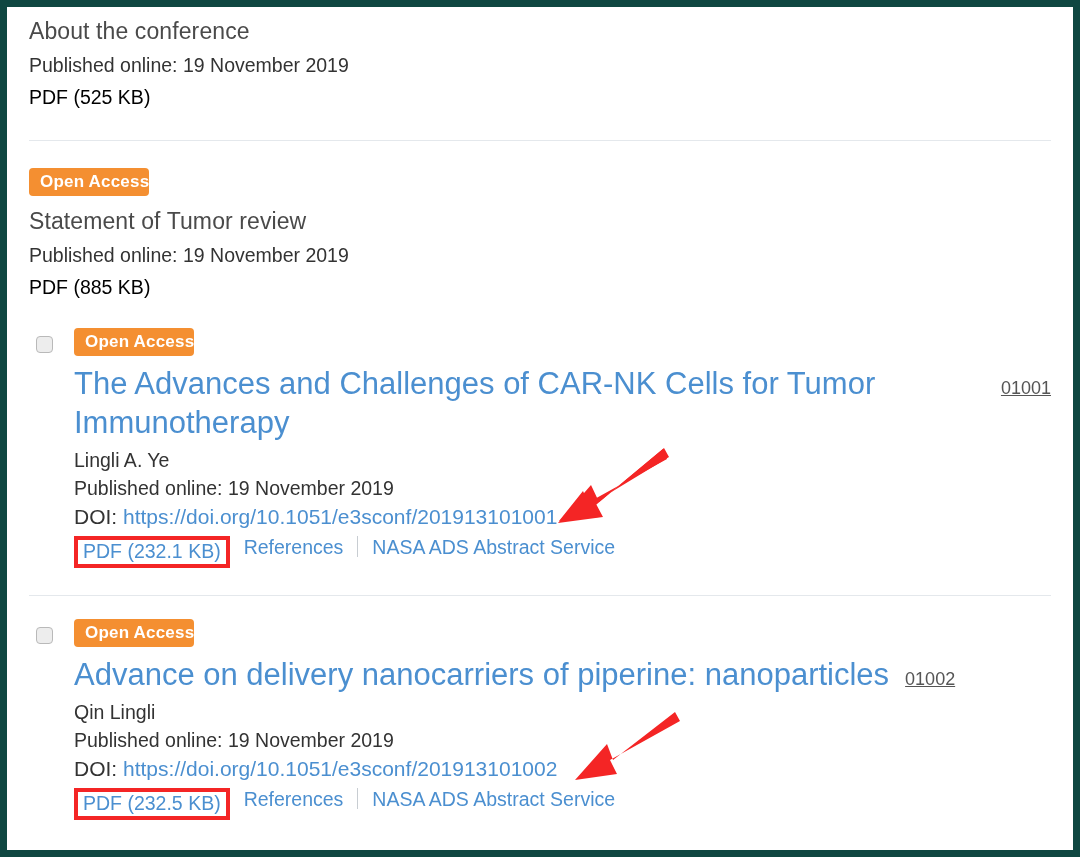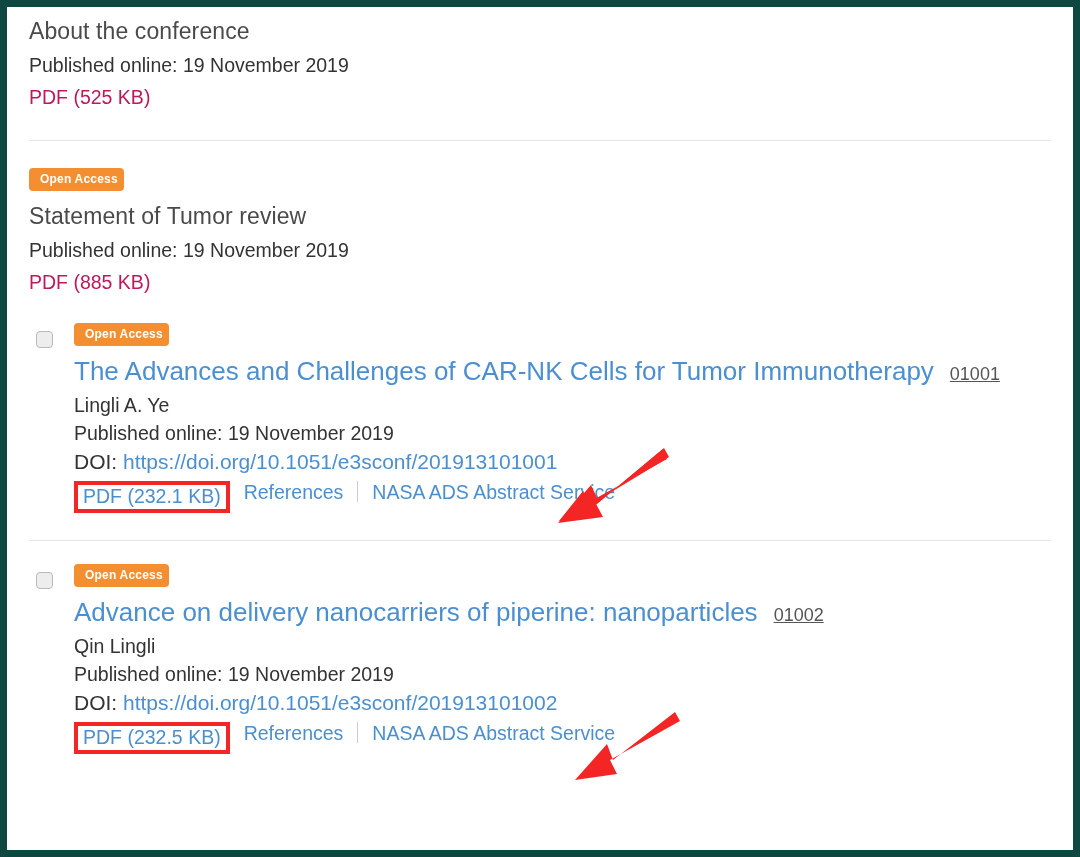--- a/index.html
+++ b/index.html
@@ -43,45 +43,45 @@
     line-height: 1.25;
     letter-spacing: .1px;
   }
   .meta-line {
     font-size: 19.5px;
     color: #333333;
     line-height: 1.3;
   }
   .pdf-link {
     font-size: 19.5px;
-    color: #be185d;
+    color: #000000;
     text-decoration: none;
     cursor: pointer;
   }
   .divider {
     height: 1px;
     background: #e4e8ec;
     margin: 0;
     width: 1022px;
   }
 
   
   .simple-entry { padding-top: 2px; }
   .simple-entry .entry-title-plain { margin: 0 0 7px 0; }
   .simple-entry .meta-line { margin: 0 0 8px 0; }
 
   
   .oa-badge {
     display: inline-block;
     background: #f48f31;
     color: #ffffff;
-    font-size: 12px;
+    font-size: 17px;
     font-weight: 600;
     letter-spacing: .2px;
-    padding: 5px 6px 6px 11px;
+    padding: 5px 0 6px 11px;
     border-radius: 4px;
     line-height: 1;
     white-space: nowrap;
   }
 
   
   .article-row {
     display: flex;
     align-items: flex-start;
     padding-top: 14px;
@@ -98,21 +98,21 @@
     cursor: pointer;
   }
   .article-body { flex: 1; min-width: 0; }
 
   .article-titleline {
     display: flex;
     align-items: baseline;
     margin: 9px 0 1px 0;
   }
   .article-title {
-    font-size: 26px;
+    font-size: 31px;
     color: #4b8fd0;
     text-decoration: none;
     line-height: 1.25;
     cursor: pointer;
   }
   .article-number {
     font-size: 18px;
     color: #555555;
     margin-left: 16px;
     white-space: nowrap;

